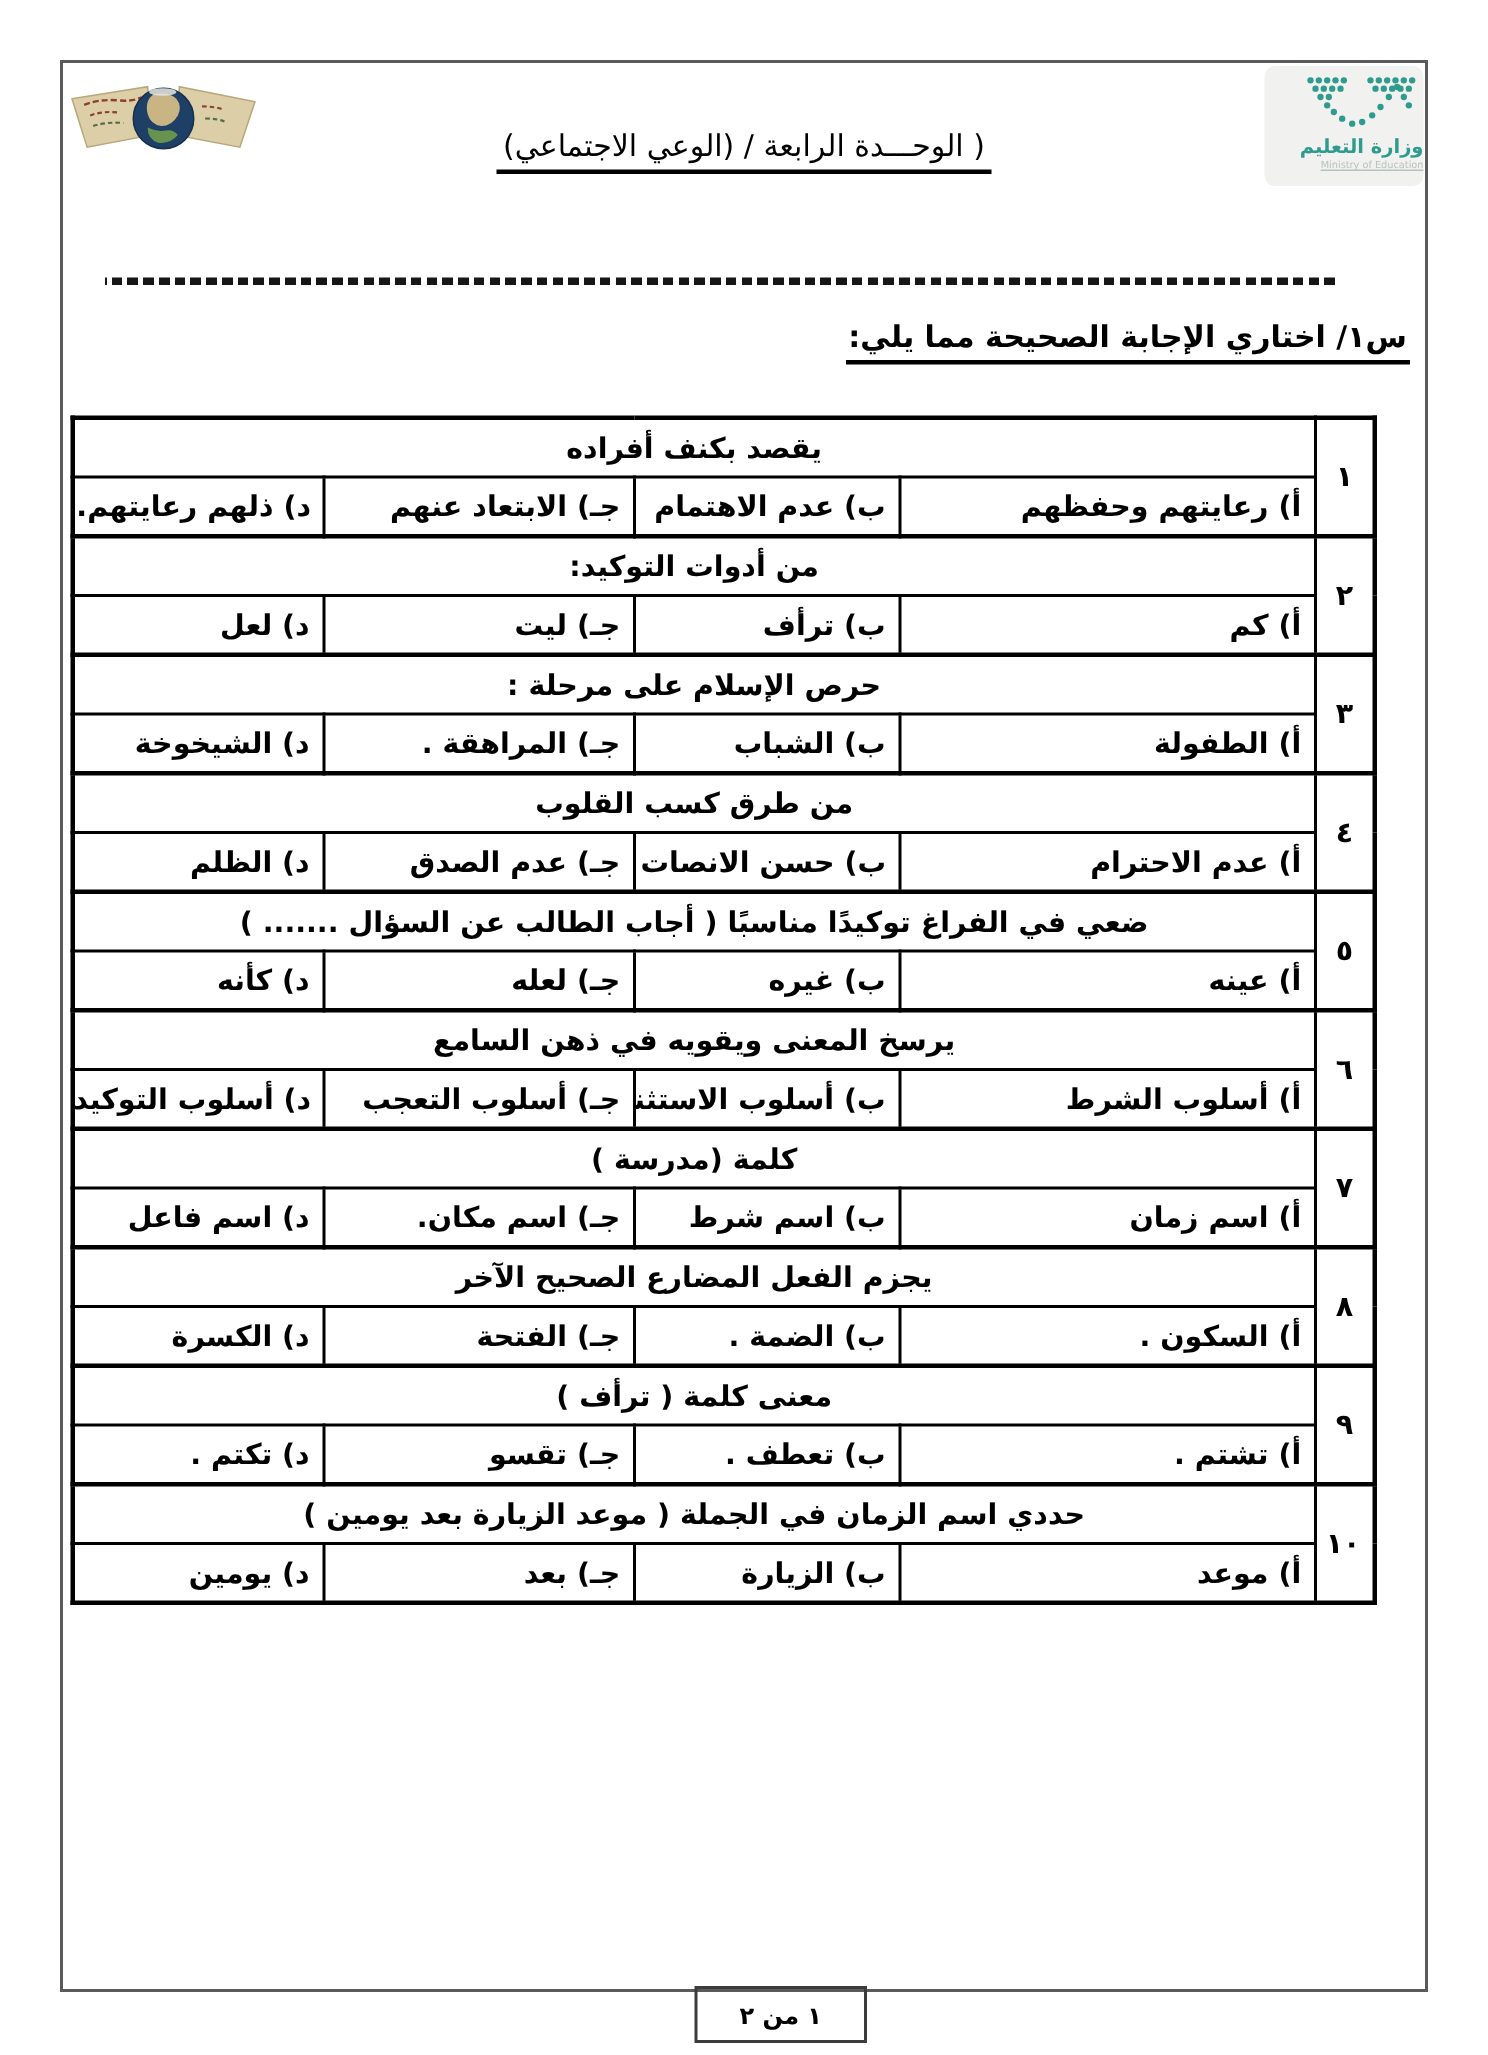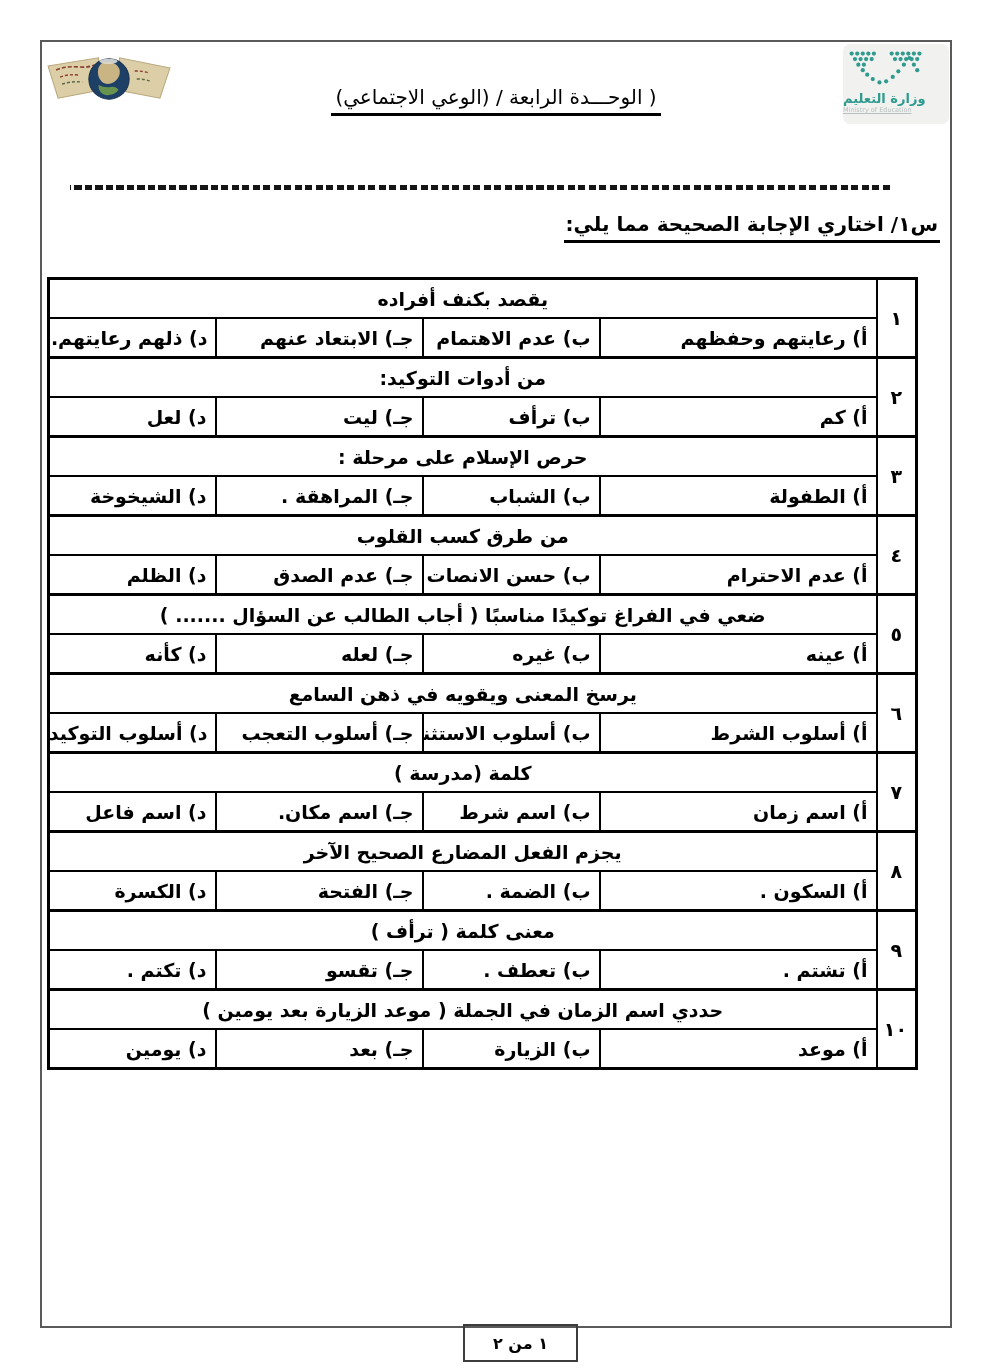--- a/index.html
+++ b/index.html
@@ -23,21 +23,21 @@
   
   .emblem {
     position: absolute; left: 4px; top: 12px;
     width: 126px; height: 52px;
   }
   .moe-card {
     position: absolute; right: 1px; top: 2px;
     width: 106px; height: 80px;
     background: #f1f1ef;
     border-radius: 7px;
-    text-align: left;
+    text-align: right;
     padding-top: 4px;
     box-sizing: border-box;
   }
   .moe-ar {
     color: #2f9b8e;
     font-size: 13px; font-weight: bold;
     line-height: 14px;
     direction: rtl;
   }
   .moe-en {

